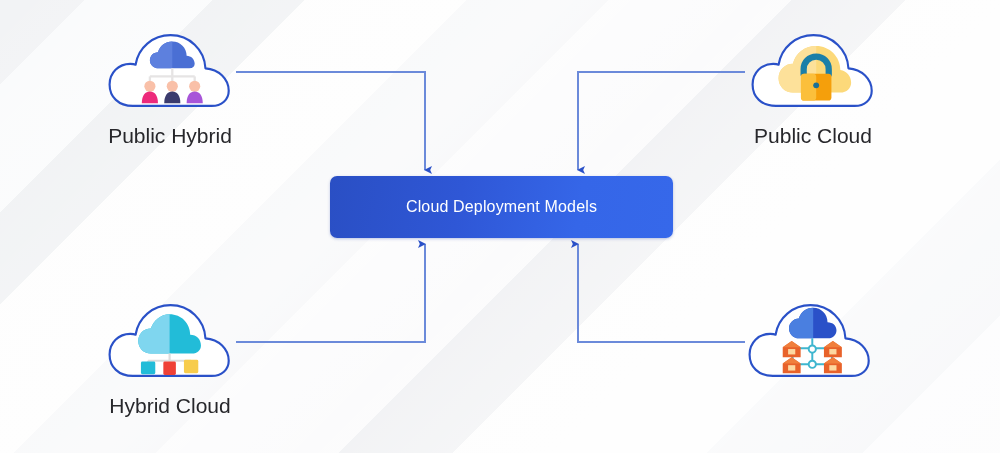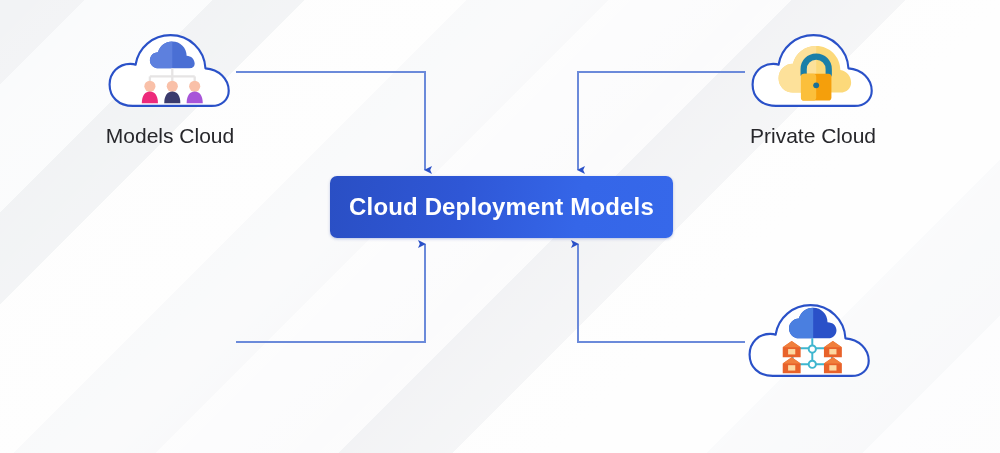--- a/index.html
+++ b/index.html
@@ -57,24 +57,23 @@
     height: 62px;
     border-radius: 7px;
     background: linear-gradient(100deg, #2a4fc4 0%, #2f57d6 38%, #3566e8 72%, #3668ea 100%);
     box-shadow: 0 1px 3px rgba(40,70,170,0.30);
     display: flex;
     align-items: center;
     justify-content: center;
   }
   .center-box-label {
     color: #ffffff;
-    font-size: 24px;
+    font-size: 16px;
     letter-spacing: 0.15px;
     white-space: nowrap;
-    font-weight: bold;
   }
   
   .node {
     position: absolute;
     width: 220px;
     display: flex;
     flex-direction: column;
     align-items: center;
   }
   .node-icon {
@@ -147,42 +146,65 @@
 
       <g>
         <circle cx="52" cy="65" r="6.2" fill="#f9c0a8"></circle>
         <path d="M43 84 C43 75 47 71 52 71 C57 71 61 75 61 84 Z" fill="#ed2a7b"></path>
         <circle cx="77" cy="65" r="6.2" fill="#f9c0a8"></circle>
         <path d="M68 84 C68 75 72 71 77 71 C82 71 86 75 86 84 Z" fill="#3b3b6d"></path>
         <circle cx="102" cy="65" r="6.2" fill="#f9c0a8"></circle>
         <path d="M93 84 C93 75 97 71 102 71 C107 71 111 75 111 84 Z" fill="#a855d8"></path>
       </g>
     </svg>
-    <span class="node-label">Models Cloud</span>
+    <span class="node-label">Public Hybrid</span>
   </div>
 
   <div class="node node-private">
     <svg class="node-icon" viewBox="0 0 150 96">
       <path d="M33 87 C17 87 7 77 7 63 C7 50 17 40 30 40 C32 40 34 40 36 41
                C39 22 55 8 75 8 C96 8 113 24 114 45
                C129 46 140 57 140 70 C140 80 132 87 121 87 Z" fill="#ffffff" stroke="#2a51c8" stroke-width="2.4" stroke-linejoin="round"></path>
 
       <path d="M52 72 C43 72 36 65 36 56 C36 47 43 40 52 40 C55 28 65 20 78 20
                C93 20 105 32 105 47 C112 48 117 54 117 61 C117 67 112 72 105 72 Z" fill="#fcd97a"></path>
       <path d="M78 20 C65 20 55 28 52 40 C43 40 36 47 36 56 C36 65 43 72 52 72 L78 72 Z" fill="#fde19a"></path>
 
       <path d="M64 52 V46 C64 38 70 32 78 32 C86 32 92 38 92 46 V52" fill="none" stroke="#1b7fa8" stroke-width="7" stroke-linecap="round"></path>
 
       <rect x="61" y="51" width="34" height="30" rx="3.5" fill="#f59f0b"></rect>
       <rect x="61" y="51" width="17" height="30" rx="3.5" fill="#fbbf3b"></rect>
       <circle cx="78" cy="64" r="3.3" fill="#1b6f96"></circle>
     </svg>
-    <span class="node-label">Private Cloud</span>
-  </div>
-
+    <span class="node-label">Public Cloud</span>
+  </div>
+
+  <div class="node node-hybrid">
+    <svg class="node-icon" viewBox="0 0 150 96">
+      <path d="M33 87 C17 87 7 77 7 63 C7 50 17 40 30 40 C32 40 34 40 36 41
+               C39 22 55 8 75 8 C96 8 113 24 114 45
+               C129 46 140 57 140 70 C140 80 132 87 121 87 Z" fill="#ffffff" stroke="#2a51c8" stroke-width="2.4" stroke-linejoin="round"></path>
+
+      <path d="M53 62 C45 62 39 56 39 48 C39 40 45 34 53 34 C56 25 64 18 74 18
+               C87 18 97 28 97 41 C104 41 109 46 109 53 C109 58 105 62 99 62 Z" fill="#22bcd8"></path>
+      <path d="M74 18 C64 18 56 25 53 34 C45 34 39 40 39 48 C39 56 45 62 53 62 L74 62 Z" fill="#7fd6ef"></path>
+
+      <g stroke="#dcdcdc" stroke-width="2.4" fill="none">
+        <path d="M74 62 V70"></path>
+        <path d="M50 70 H98"></path>
+        <path d="M50 70 V76"></path>
+        <path d="M74 70 V76"></path>
+        <path d="M98 70 V76"></path>
+      </g>
+      <rect x="42" y="71" width="16" height="14" rx="1.6" fill="#22bcd8"></rect>
+      <rect x="67" y="71" width="14" height="15" rx="1.6" fill="#ef4136"></rect>
+      <rect x="90" y="69" width="16" height="15" rx="1.6" fill="#f7cc4c"></rect>
+    </svg>
+    <span class="node-label">Hybrid Cloud</span>
+  </div>
 
   <div class="node node-community">
     <svg class="node-icon" viewBox="0 0 150 96">
       <path d="M33 87 C17 87 7 77 7 63 C7 50 17 40 30 40 C32 40 34 40 36 41
                C39 22 55 8 75 8 C96 8 113 24 114 45
                C129 46 140 57 140 70 C140 80 132 87 121 87 Z" fill="#ffffff" stroke="#2a51c8" stroke-width="2.4" stroke-linejoin="round"></path>
 
       <path d="M62 45 C56 45 51 40 51 34 C51 28 56 23 62 23 C64 16 70 11 78 11
                C87 11 94 18 94 27 C100 27 104 31 104 36 C104 41 100 45 95 45 Z" fill="#2a51c8"></path>
       <path d="M78 11 C70 11 64 16 62 23 C56 23 51 28 51 34 C51 40 56 45 62 45 L78 45 Z" fill="#4a7fe0"></path>

